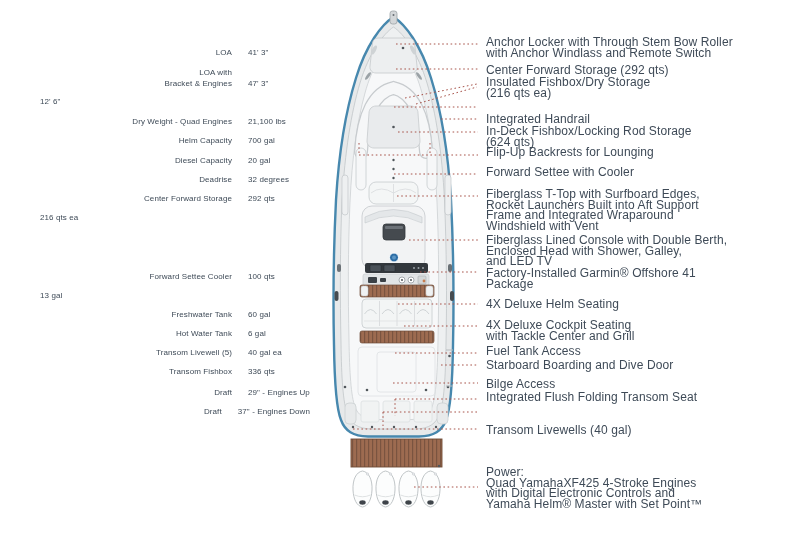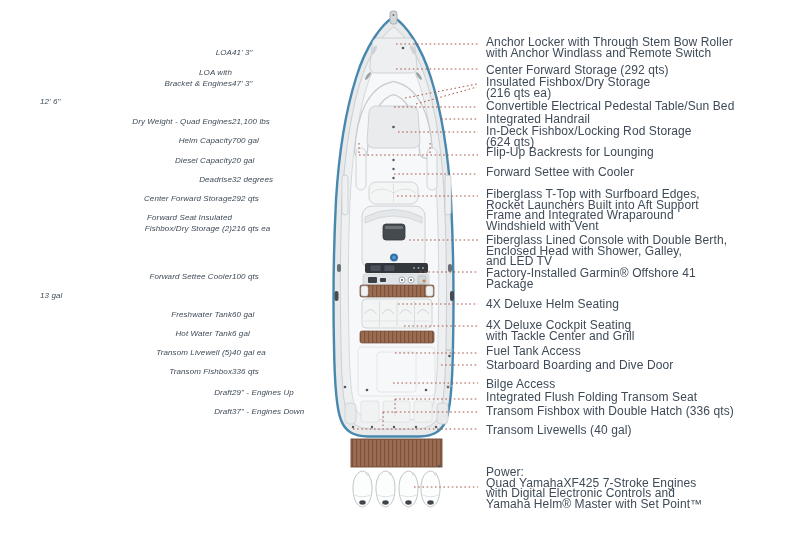--- a/index.html
+++ b/index.html
@@ -4,21 +4,21 @@
 <style>
   html,body{margin:0;padding:0;background:#ffffff;}
   .canvas{
     position:relative;width:800px;height:533px;background:#ffffff;
     font-family:"Liberation Sans",sans-serif;overflow:hidden;
     color:#3e4a57;
   }
   .boat-svg{position:absolute;left:0;top:0;}
   .spec-row{
     position:absolute;left:40px;width:270px;
-    display:flex;align-items:flex-end;gap:0;font-style:italic;
+    display:flex;align-items:flex-end;gap:16px;
   }
   .spec-label{
     width:192px;text-align:right;font-size:8px;line-height:10.6px;
     white-space:pre-line;color:#3e4a57;letter-spacing:.1px;
   }
   .spec-value{
     font-size:8px;line-height:10.6px;white-space:nowrap;color:#3e4a57;letter-spacing:.1px;
   }
   .callout{
     position:absolute;left:486px;width:250px;
@@ -226,22 +226,20 @@
   </div>
   <div class="spec-row" style="top:175px">
     <span class="spec-label">Deadrise</span>
     <span class="spec-value">32 degrees</span>
   </div>
   <div class="spec-row" style="top:194px">
     <span class="spec-label">Center Forward Storage</span>
     <span class="spec-value">292 qts</span>
   </div>
   <div class="spec-row" style="top:213px">
-    <span class="spec-label">Forward Seat Insulated
-Fishbox/Dry Storage (2)</span>
     <span class="spec-value">216 qts ea</span>
   </div>
   <div class="spec-row" style="top:272px">
     <span class="spec-label">Forward Settee Cooler</span>
     <span class="spec-value">100 qts</span>
   </div>
   <div class="spec-row" style="top:291px">
     <span class="spec-value">13 gal</span>
   </div>
   <div class="spec-row" style="top:310px">
@@ -267,41 +265,39 @@
   <div class="spec-row" style="top:407px">
     <span class="spec-label">Draft</span>
     <span class="spec-value">37" - Engines Down</span>
   </div>
 
   <div class="callout" style="top:37px">Anchor Locker with Through Stem Bow Roller
 with Anchor Windlass and Remote Switch</div>
   <div class="callout" style="top:65px">Center Forward Storage (292 qts)</div>
   <div class="callout" style="top:77px">Insulated Fishbox/Dry Storage
 (216 qts ea)</div>
-  <div class="callout" style="top:101px">Convertible Electrical Pedestal Table/Sun Bed</div>
   <div class="callout" style="top:114px">Integrated Handrail</div>
   <div class="callout" style="top:126px">In-Deck Fishbox/Locking Rod Storage
 (624 qts)</div>
   <div class="callout" style="top:147px">Flip-Up Backrests for Lounging</div>
   <div class="callout" style="top:167px">Forward Settee with Cooler</div>
   <div class="callout" style="top:189px">Fiberglass T-Top with Surfboard Edges,
 Rocket Launchers Built into Aft Support
 Frame and Integrated Wraparound
 Windshield with Vent</div>
   <div class="callout" style="top:235px">Fiberglass Lined Console with Double Berth,
 Enclosed Head with Shower, Galley,
 and LED TV</div>
   <div class="callout" style="top:268px">Factory-Installed Garmin® Offshore 41 Package</div>
   <div class="callout" style="top:299px">4X Deluxe Helm Seating</div>
   <div class="callout" style="top:320px">4X Deluxe Cockpit Seating
 with Tackle Center and Grill</div>
   <div class="callout" style="top:346px">Fuel Tank Access</div>
   <div class="callout" style="top:360px">Starboard Boarding and Dive Door</div>
   <div class="callout" style="top:379px">Bilge Access</div>
   <div class="callout" style="top:392px">Integrated Flush Folding Transom Seat</div>
-  <div class="callout" style="top:406px">Transom Fishbox with Double Hatch (336 qts)</div>
   <div class="callout" style="top:425px">Transom Livewells (40 gal)</div>
   <div class="callout" style="top:467px">Power:
-Quad YamahaXF425 7-Stroke Engines
+Quad YamahaXF425 4-Stroke Engines
 with Digital Electronic Controls and
 Yamaha Helm® Master with Set Point™</div>
 
 </div>
 
 </body></html>

